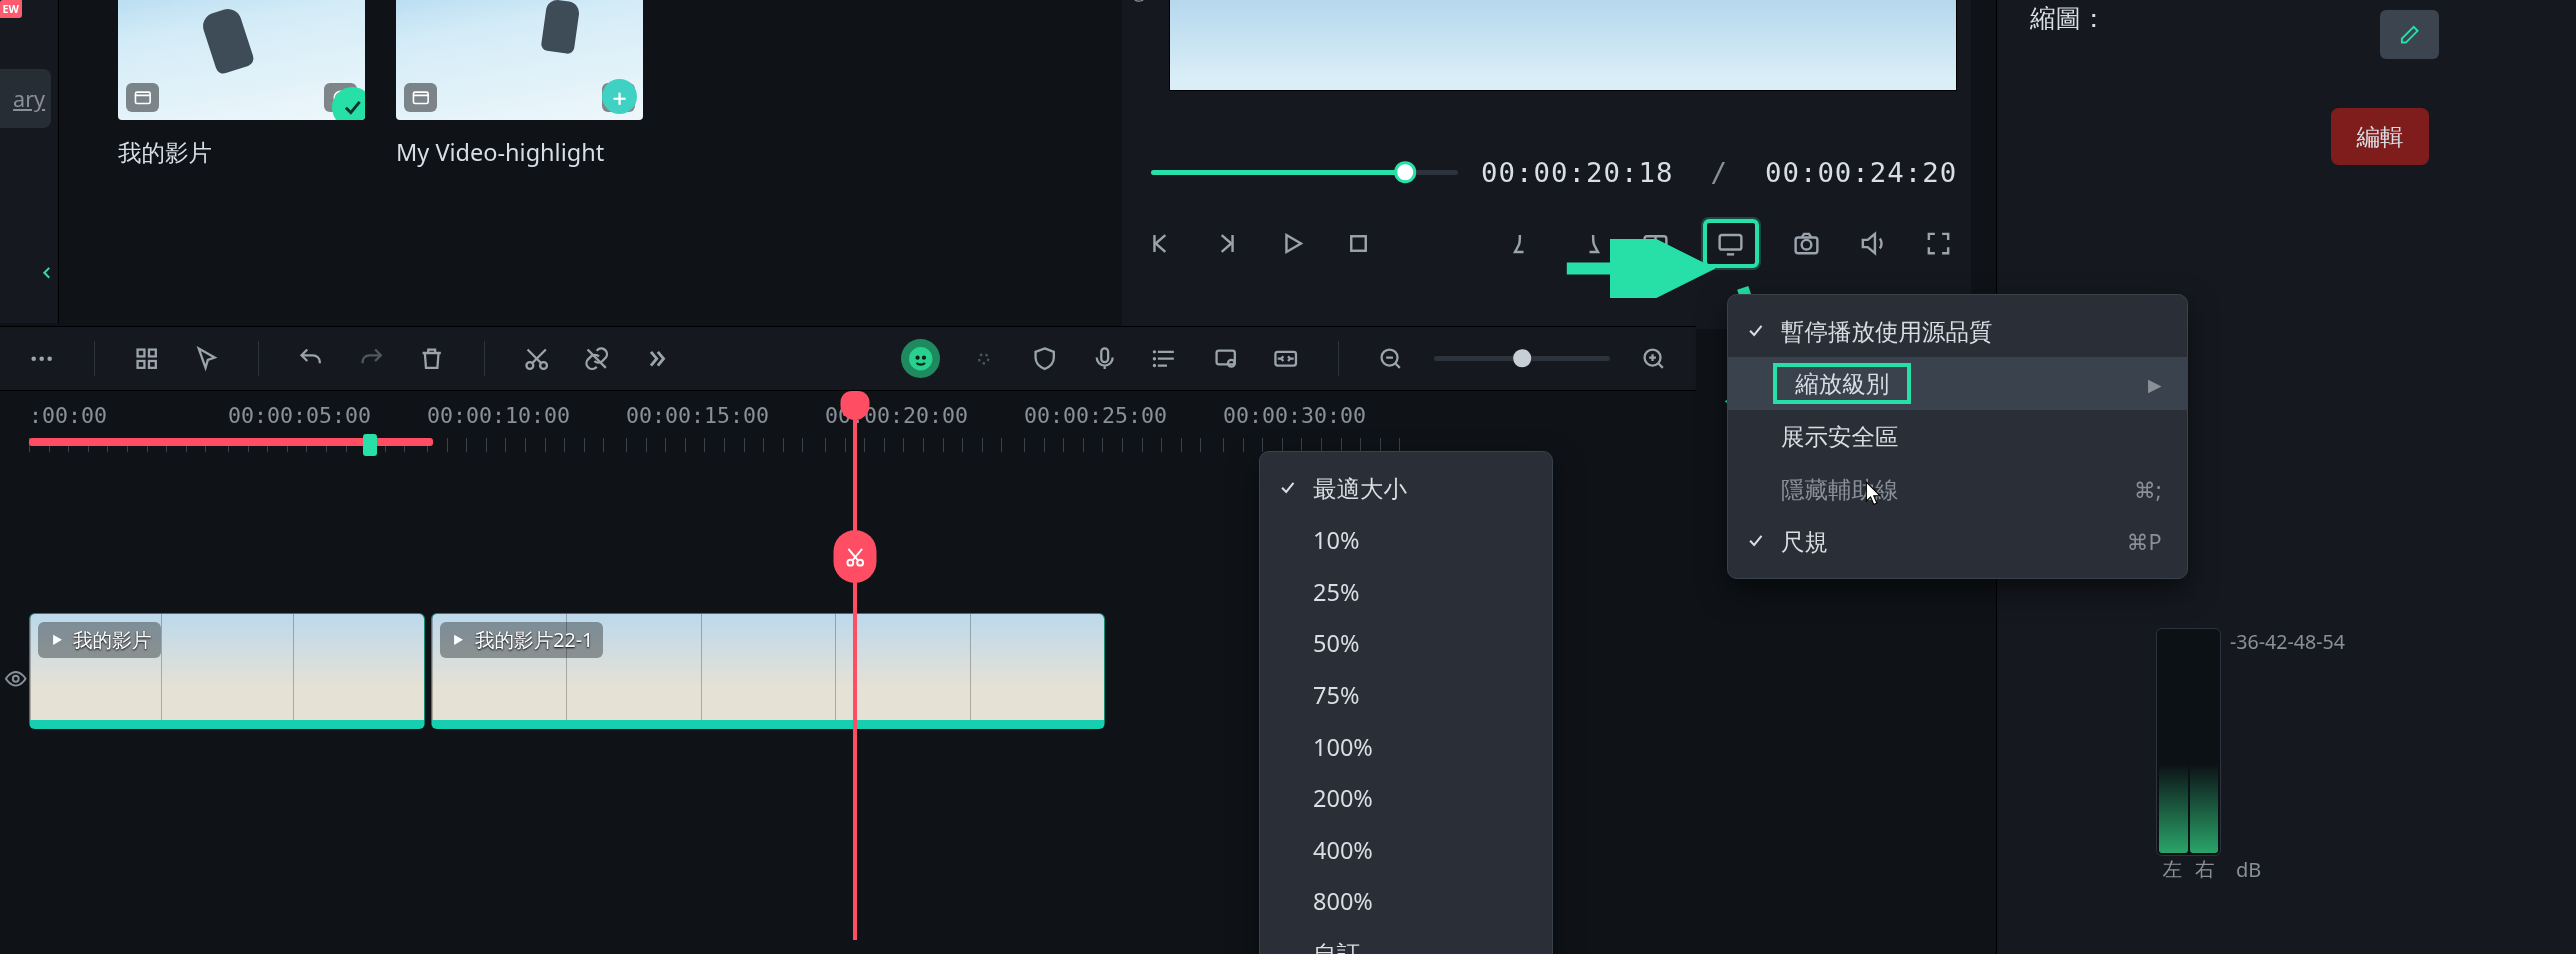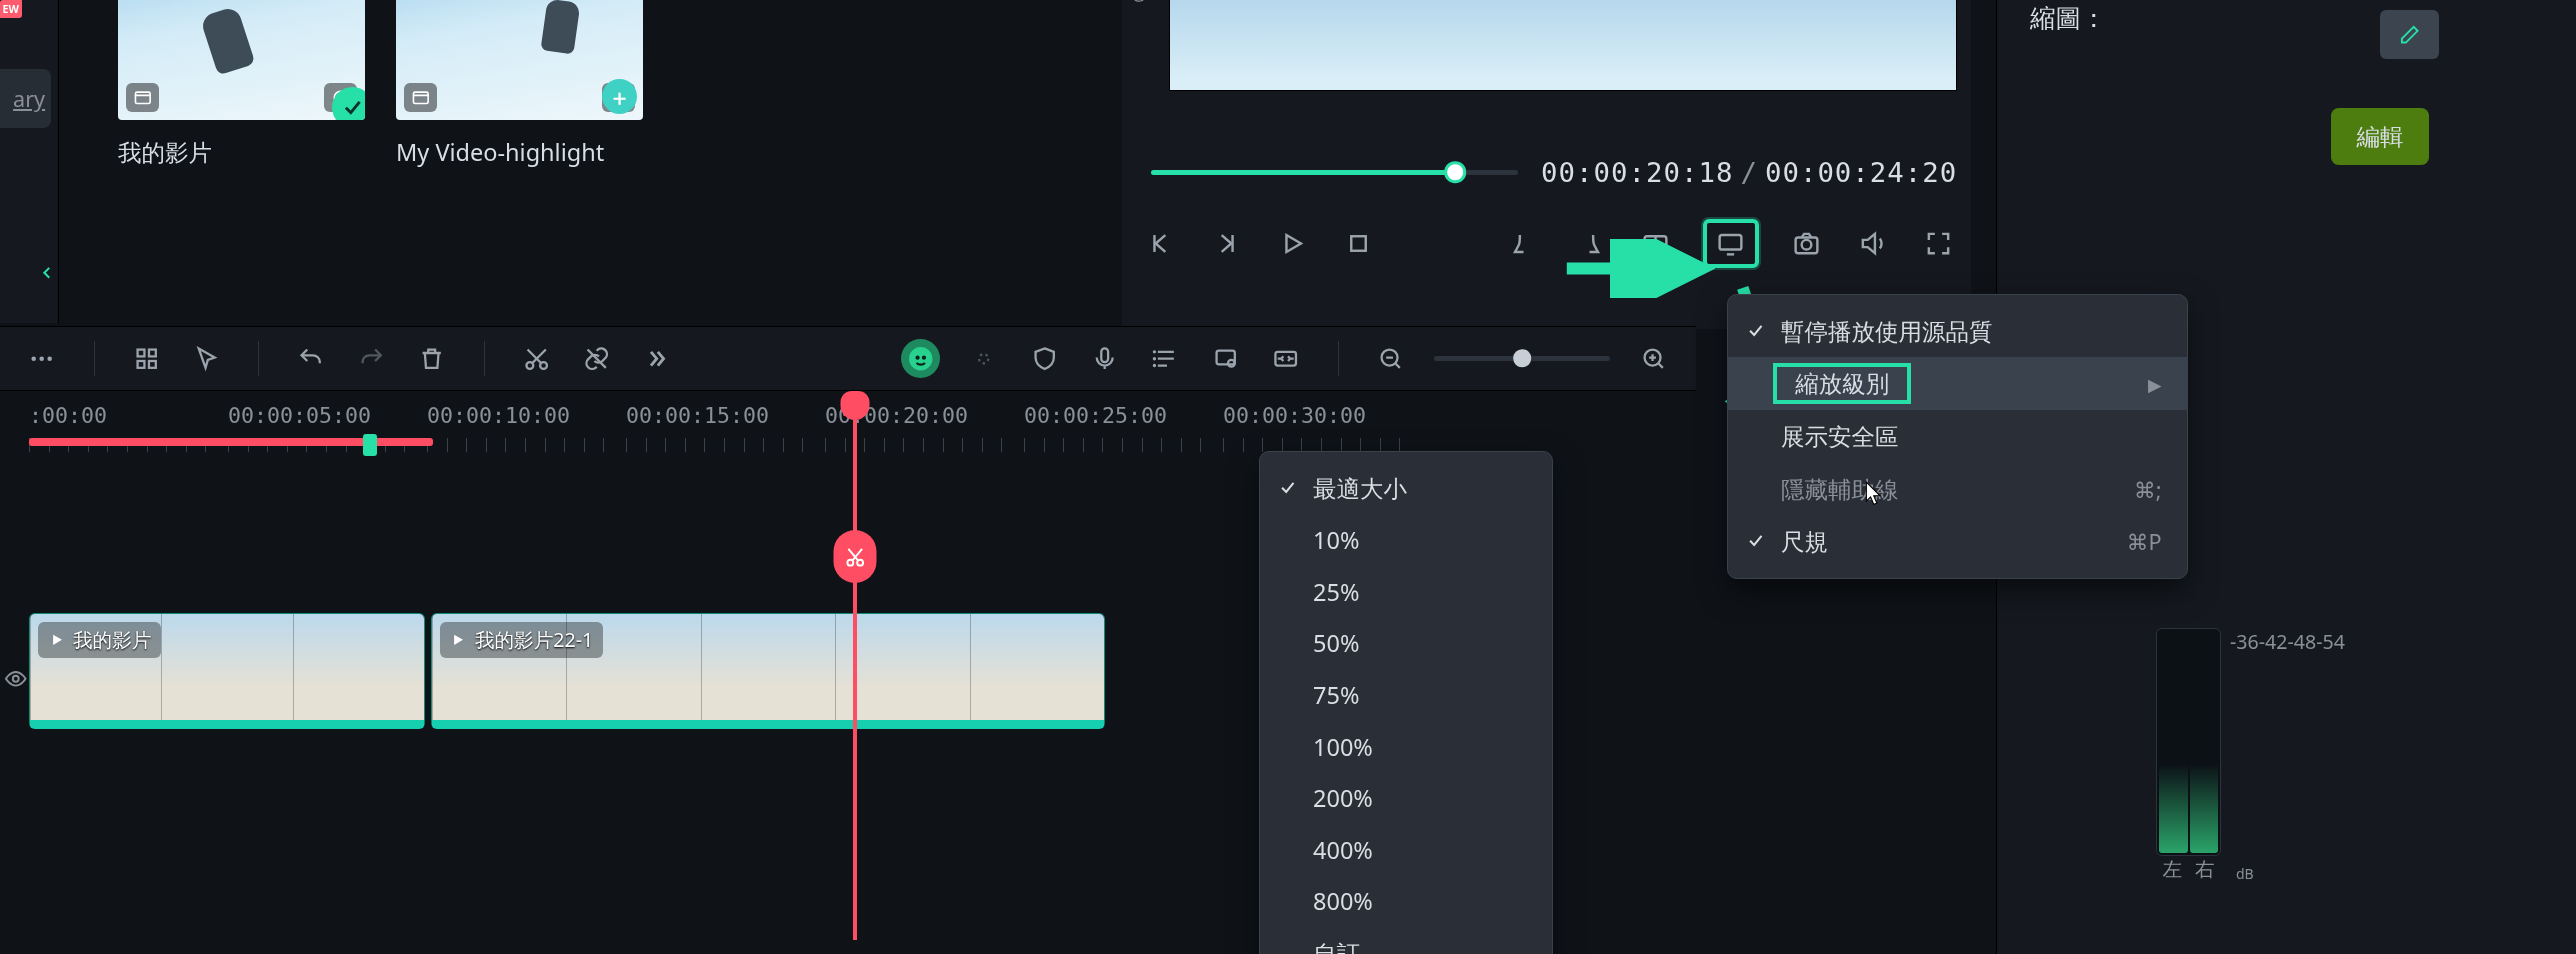--- a/index.html
+++ b/index.html
@@ -115,21 +115,21 @@
   }
   .scrub-fill {
     position:absolute; left:0; top:0; bottom:0; width:83%;
     background:var(--accent); border-radius:2.9px;
   }
   .scrub-handle {
     position:absolute; top:50%; left:83%; width:21.6px; height:21.6px;
     transform:translate(-50%,-50%); border-radius:50%;
     background:#fff; border:3.9px solid var(--accent);
   }
-  .timecode { font-family:ui-monospace,monospace; font-size:27.4px; letter-spacing:1px; display:flex; gap:7px; align-items:flex-start;}
+  .timecode { font-family:ui-monospace,monospace; font-size:27.4px; letter-spacing:1px; display:flex; gap:37px; align-items:flex-start;}
   .timecode .cur { color:var(--text); }
   .timecode .sep { color:var(--text-dim); }
   .timecode .tot { color:var(--text); }
 
   .playback-row {
     position:absolute; left:19.6px; right:13.7px; top:243px; height:59px;
     display:flex; align-items:center; gap:29px;
     color:var(--icon-dim);
   }
   .pb-icon { width:37px; height:37px; display:flex; align-items:center; justify-content:center; }
@@ -238,39 +238,39 @@
     padding:29px 33px;
   }
   .inspector .lbl { color:var(--text); font-size:25.5px; }
   .inspector .thumb-chip {
     position:absolute; top:39px; right:137px;
     width:59px; height:49px; background:#3b444f; border-radius:5.9px;
     display:flex; align-items:center; justify-content:center;
   }
   .inspector .edit-btn {
     position:absolute; top:137px; right:147px;
-    background:#4d7c0f; color:var(--text); padding:11.8px 25.5px; border-radius:7.8px;
+    background:#7f1d1d; color:var(--text); padding:11.8px 25.5px; border-radius:7.8px;
     font-size:23.5px;
     text-align:center;
   }
 
   .meter {
     position:absolute; right:306px; top:657px; width:114px; height:255px;
   }
   .meter .bars { position:absolute; left:0; top:0; width:65px; bottom:27.4px;
     border:1px solid #2c333c; border-radius:5.9px; display:flex; gap:2px; padding:2px;
     background:#0c1116;
   }
   .meter .bar { flex:1; background:linear-gradient(#0c1116 60%, #2aa469 100%); border-radius:2.9px;}
   .meter .scale { position:absolute; left:74px; top:0; bottom:27.4px;
     display:flex; flex-direction:row; justify-content:space-between;
     font-size:19.6px; color:var(--text-dim);
   }
   .meter .lr { position:absolute; bottom:0; left:0; width:65px; display:flex; justify-content:space-around; color:var(--text-dim); font-size:19.6px;}
-  .meter .db { position:absolute; bottom:0; left:80px; color:var(--text-dim); font-size:14px;}
+  .meter .db { position:absolute; bottom:0; left:80px; color:var(--text-dim); font-size:20px;}
 
   
   .ctx {
     position:absolute; background:var(--bg-ctx); border:1px solid #3a424c;
     border-radius:9.8px; box-shadow:0 11.8px 29px rgba(0,0,0,.55);
     padding:9.8px 0; min-width:294px; z-index:20;
   }
   .ctx .item {
     padding:9.8px 25.5px 9.8px 53px; position:relative; font-size:23.5px;
     white-space:nowrap; display:flex; align-items:center; justify-content:space-between; gap:39px;

